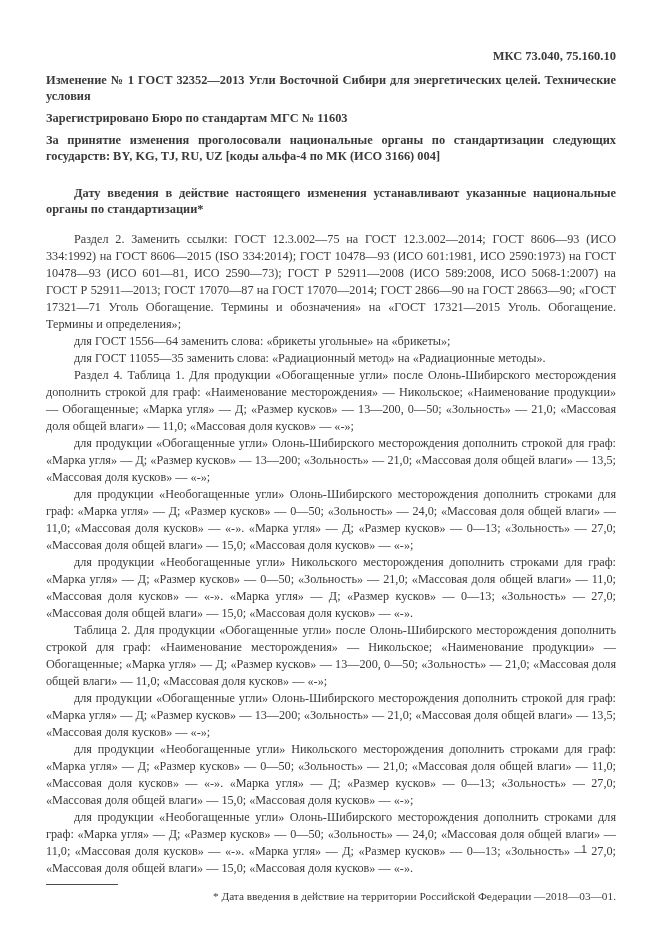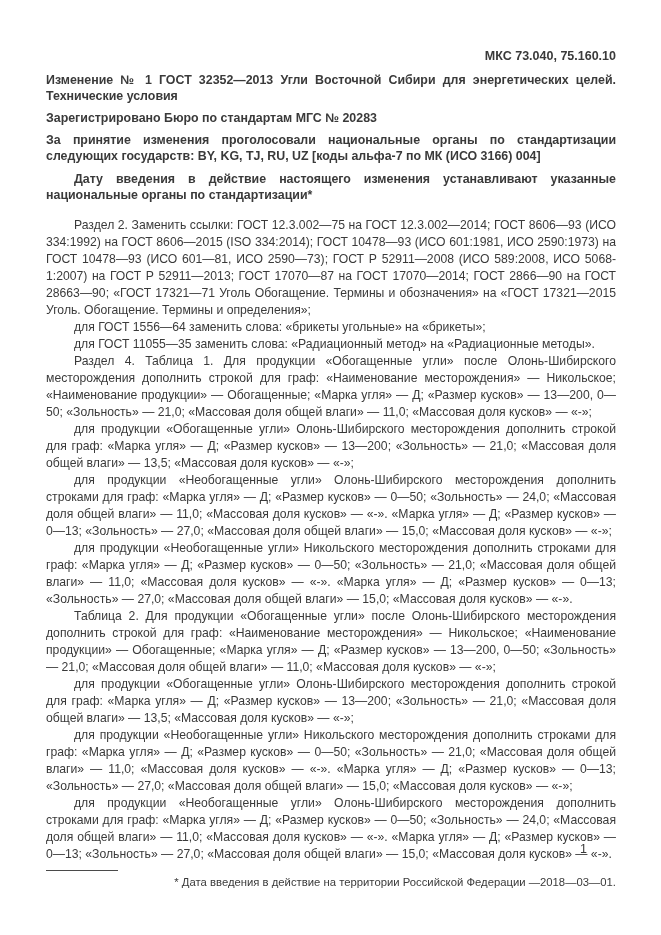--- a/index.html
+++ b/index.html
@@ -2,21 +2,21 @@
 <html lang="ru"><head>
 <meta charset="utf-8">
 <style>
   html, body { margin: 0; padding: 0; background: #e8e8e8; }
   .page {
     position: relative;
     width: 661px;
     height: 935px;
     margin: 0 auto;
     background: #ffffff;
-    font-family: Liberation Sans, sans-serif;
+    font-family: Liberation Serif, serif;
     color: #3a3a3a;
     box-sizing: border-box;
     padding: 48px 45px 0 46px;
     overflow: hidden;
   }
   .mks {
     text-align: right;
     font-weight: bold;
     font-size: 12.5px;
     line-height: 16px;
@@ -24,21 +24,21 @@
   }
   .hdr {
     font-weight: bold;
     font-size: 12.4px;
     line-height: 16px;
     text-align: justify;
     margin: 0 0 6px 0;
   }
   .hdr.indent {
     text-indent: 28px;
-    margin-top: 7px;
+    margin-top: 21px;
   }
   .bodytext {
     margin-top: 14px;
     font-size: 12.2px;
     line-height: 17px;
     text-align: justify;
   }
   .bodytext p {
     margin: 0;
     text-indent: 28px;
@@ -67,23 +67,23 @@
 </head>
 <body>
 
 <div class="page">
 
   <div class="mks">МКС 73.040, 75.160.10</div>
 
   <p class="hdr">Изменение № 1 ГОСТ 32352—2013 Угли Восточной Сибири для энергетических целей. Технические условия</p>
 
 
-  <p class="hdr">Зарегистрировано Бюро по стандартам МГС № 20283</p>
+  <p class="hdr">Зарегистрировано Бюро по стандартам МГС № 11603</p>
 
-  <p class="hdr">За принятие изменения проголосовали национальные органы по стандартизации следующих государств: BY, KG, TJ, RU, UZ [коды альфа-7 по МК (ИСО 3166) 004]</p>
+  <p class="hdr">За принятие изменения проголосовали национальные органы по стандартизации следующих государств: BY, KG, TJ, RU, UZ [коды альфа-4 по МК (ИСО 3166) 004]</p>
 
   <p class="hdr indent">Дату введения в действие настоящего изменения устанавливают указанные национальные органы по стандартизации*</p>
 
   <div class="bodytext">
     <p>Раздел 2. Заменить ссылки: ГОСТ 12.3.002—75 на ГОСТ 12.3.002—2014; ГОСТ 8606—93 (ИСО 334:1992) на ГОСТ 8606—2015 (ISO 334:2014); ГОСТ 10478—93 (ИСО 601:1981, ИСО 2590:1973) на ГОСТ 10478—93 (ИСО 601—81, ИСО 2590—73); ГОСТ Р 52911—2008 (ИСО 589:2008, ИСО 5068-1:2007) на ГОСТ Р 52911—2013; ГОСТ 17070—87 на ГОСТ 17070—2014; ГОСТ 2866—90 на ГОСТ 28663—90; «ГОСТ 17321—71 Уголь Обогащение. Термины и обозначения» на «ГОСТ 17321—2015 Уголь. Обогащение. Термины и определения»;</p>
     <p>для ГОСТ 1556—64 заменить слова: «брикеты угольные» на «брикеты»;</p>
     <p>для ГОСТ 11055—35 заменить слова: «Радиационный метод» на «Радиационные методы».</p>
     <p>Раздел 4. Таблица 1. Для продукции «Обогащенные угли» после Олонь-Шибирского месторождения дополнить строкой для граф: «Наименование месторождения» — Никольское; «Наименование продукции» — Обогащенные; «Марка угля» — Д; «Размер кусков» — 13—200, 0—50; «Зольность» — 21,0; «Массовая доля общей влаги» — 11,0; «Массовая доля кусков» — «-»;</p>
     <p>для продукции «Обогащенные угли» Олонь-Шибирского месторождения дополнить строкой для граф: «Марка угля» — Д; «Размер кусков» — 13—200; «Зольность» — 21,0; «Массовая доля общей влаги» — 13,5; «Массовая доля кусков» — «-»;</p>
     <p>для продукции «Необогащенные угли» Олонь-Шибирского месторождения дополнить строками для граф: «Марка угля» — Д; «Размер кусков» — 0—50; «Зольность» — 24,0; «Массовая доля общей влаги» — 11,0; «Массовая доля кусков» — «-». «Марка угля» — Д; «Размер кусков» — 0—13; «Зольность» — 27,0; «Массовая доля общей влаги» — 15,0; «Массовая доля кусков» — «-»;</p>

